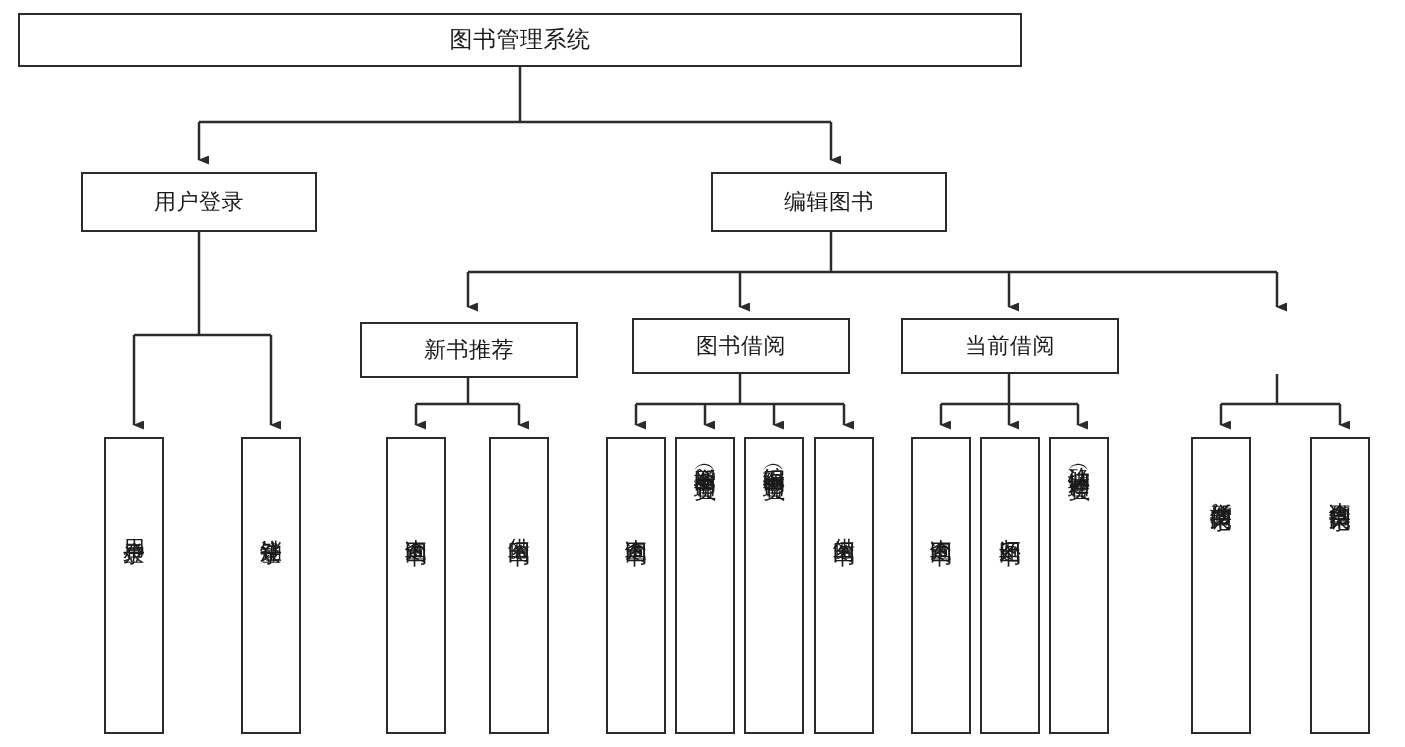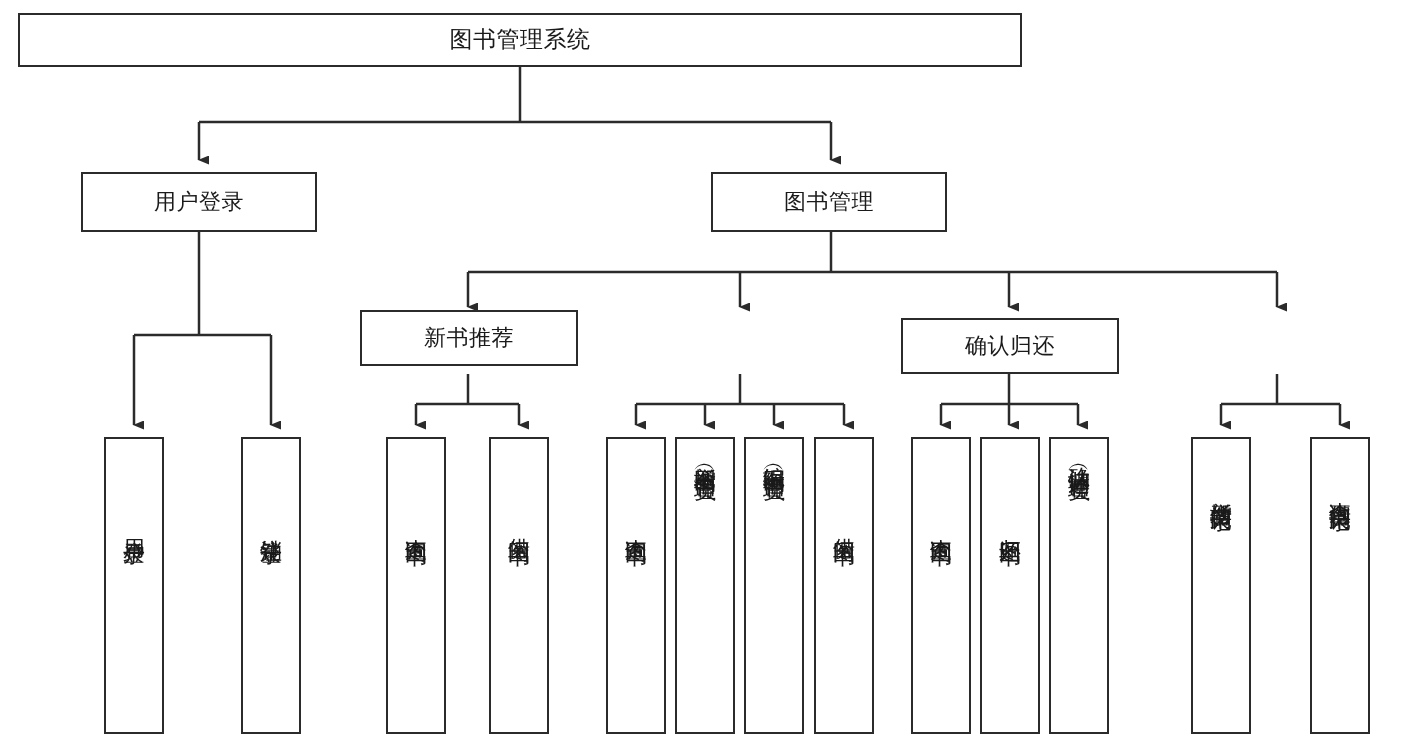--- a/index.html
+++ b/index.html
@@ -130,28 +130,31 @@
   </svg>
 
   <div class="node horiz root" style="left:18px; top:13px; width:1004px; height:54px;">
     <span class="label">图书管理系统</span>
   </div>
 
   <div class="node horiz" style="left:81px; top:172px; width:236px; height:60px;">
     <span class="label">用户登录</span>
   </div>
   <div class="node horiz" style="left:711px; top:172px; width:236px; height:60px;">
-    <span class="label">图书管理</span>
-  </div>
-
-  <div class="node horiz" style="left:360px; top:310px; width:218px; height:56px;">
+    <span class="label">编辑图书</span>
+  </div>
+
+  <div class="node horiz" style="left:360px; top:322px; width:218px; height:56px;">
     <span class="label">新书推荐</span>
   </div>
+  <div class="node horiz" style="left:632px; top:318px; width:218px; height:56px;">
+    <span class="label">图书借阅</span>
+  </div>
   <div class="node horiz" style="left:901px; top:318px; width:218px; height:56px;">
-    <span class="label">确认归还</span>
+    <span class="label">当前借阅</span>
   </div>
 
   <div class="node vert" style="left:104px; top:437px; width:60px; height:297px; padding-top:82px;">
     <span class="label">用户登录</span>
   </div>
   <div class="node vert" style="left:241px; top:437px; width:60px; height:297px; padding-top:82px;">
     <span class="label">注销登录</span>
   </div>
 
   <div class="node vert" style="left:386px; top:437px; width:60px; height:297px; padding-top:82px;">

